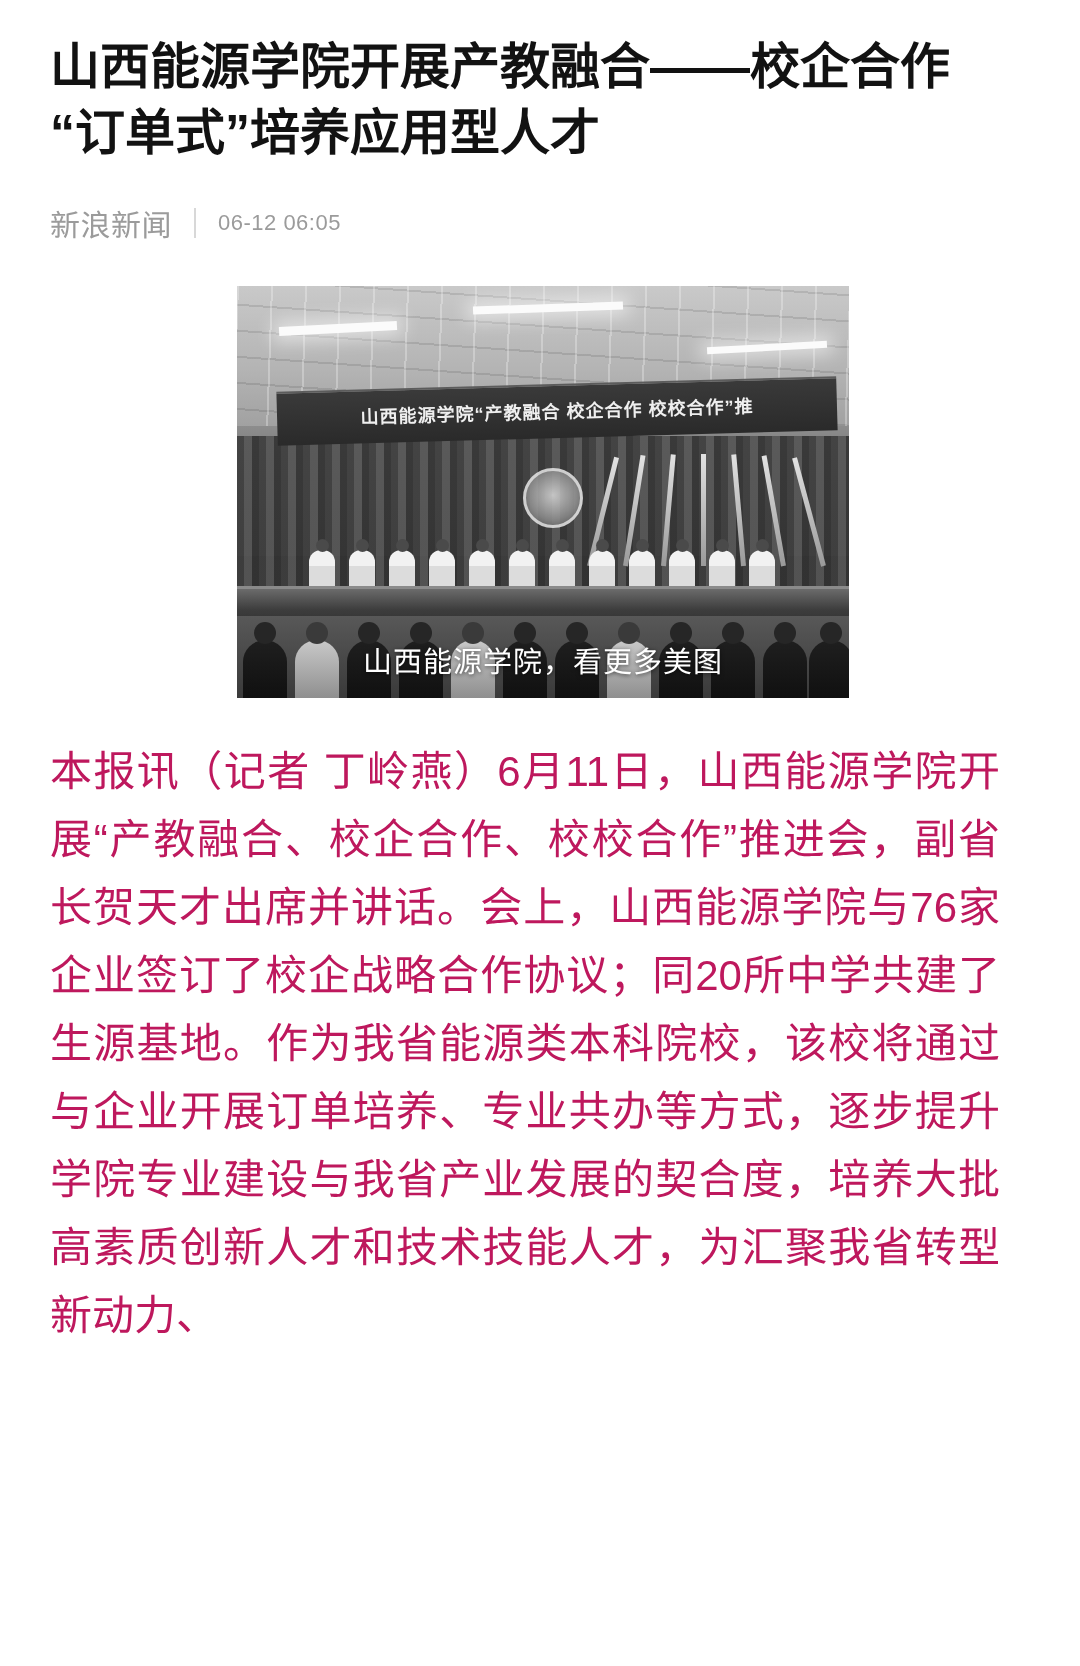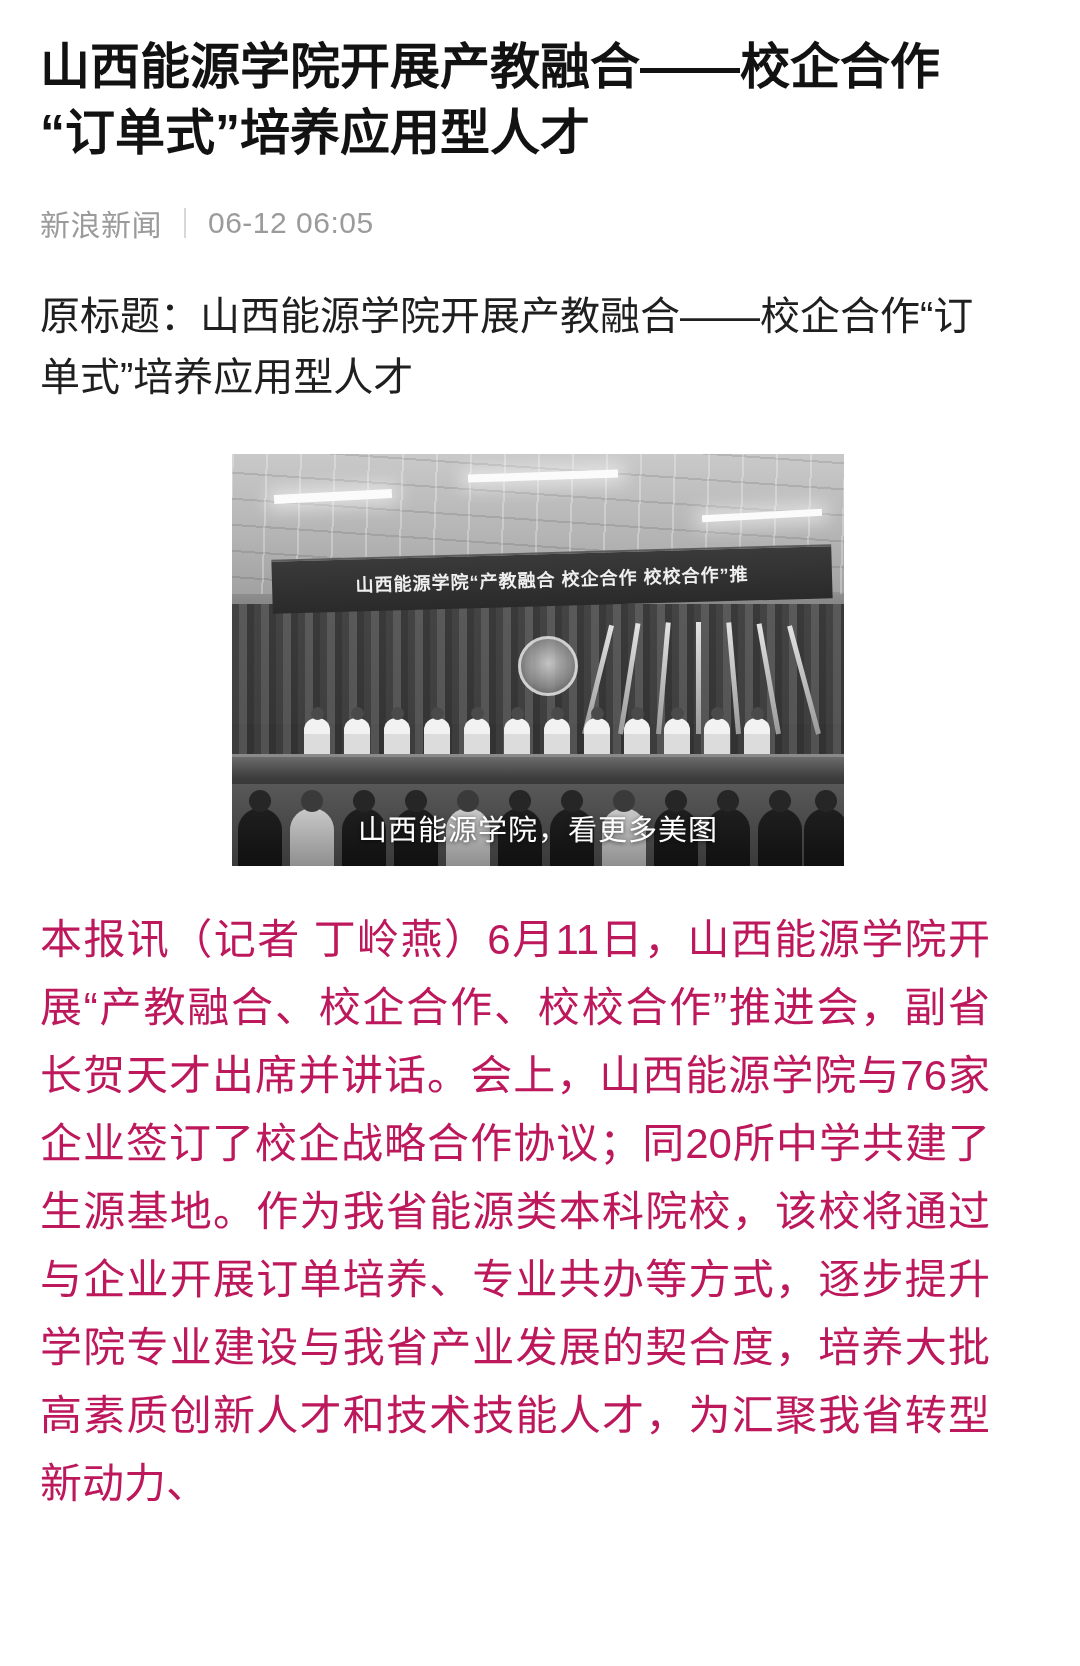--- a/index.html
+++ b/index.html
@@ -12,21 +12,21 @@
     height: 1666px;
     overflow: hidden;
     font-family: "Liberation Sans", "DejaVu Sans", sans-serif;
     color: #1a1a1a;
     -webkit-font-smoothing: antialiased;
   }
   .page {
     width: 1080px;
     height: 1666px;
     box-sizing: border-box;
-    padding: 34px 44px 0 40px;
+    padding: 34px 44px 0 50px;
     position: relative;
   }
   .headline {
     font-size: 50px;
     line-height: 1.32;
     font-weight: bold;
     letter-spacing: 0px;
     color: #121212;
     margin: 0 0 40px 0;
     max-width: 940px;
@@ -42,21 +42,21 @@
     color: #9b9b9b;
     letter-spacing: 0.5px;
   }
   .meta .divider {
     width: 2px;
     height: 30px;
     background: #d8d8d8;
     margin: 0 22px;
   }
   .meta .time {
-    font-size: 30px;
+    font-size: 22px;
     color: #9b9b9b;
     letter-spacing: 0.5px;
   }
   .subtitle {
     font-size: 40px;
     line-height: 1.52;
     color: #1f1f1f;
     margin: 0 0 46px 0;
     max-width: 950px;
   }
@@ -208,21 +208,20 @@
 <div class="page">
 
   <h1 class="headline">山西能源学院开展产教融合——校企合作“订单式”培养应用型人才</h1>
 
   <div class="meta">
     <span class="source">新浪新闻</span>
     <span class="divider"></span>
     <span class="time">06-12 06:05</span>
   </div>
 
-  <p class="subtitle">原标题：山西能源学院开展产教融合——校企合作“订单式”培养应用型人才</p>
 
   <div class="figure">
     <div class="photo">
       <div class="ph-ceiling">
         <span class="ph-light l1"></span>
         <span class="ph-light l2"></span>
         <span class="ph-light l3"></span>
       </div>
       <div class="ph-wall"></div>
       <div class="ph-curtain"></div>

